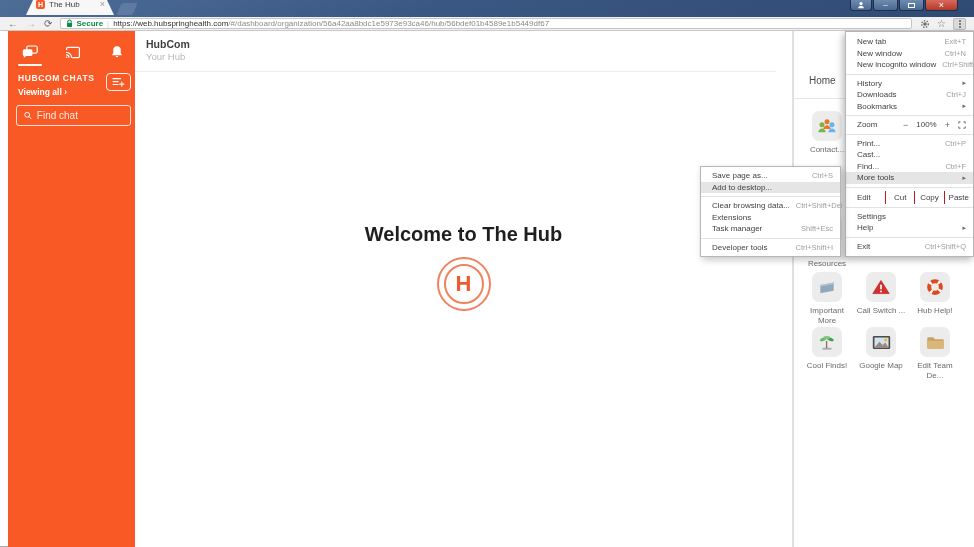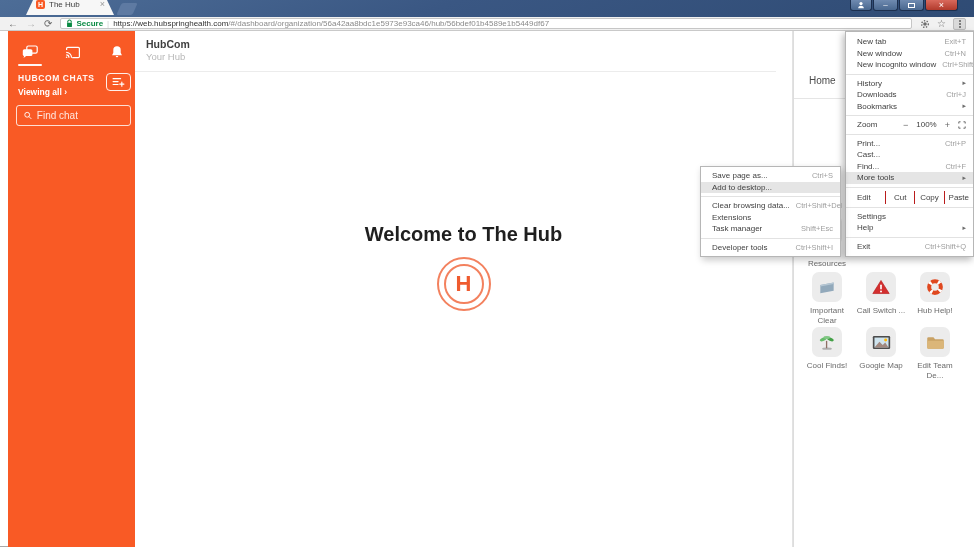--- a/index.html
+++ b/index.html
@@ -225,20 +225,33 @@
       <div class="hub-logo-inner">
         <span class="hub-logo-letter">H</span>
       </div>
     </div>
   </div>
 
   <div class="right-panel">
     <div class="rp-title">Home</div>
     <div class="rp-rule"></div>
 
+    <div class="tile-cell c0 r0">
+      <div class="tile">
+        <svg width="20" height="16" viewBox="0 0 24 19">
+          <circle cx="12" cy="4.5" r="3" fill="#e8772e"></circle>
+            <path d="M7.5 13c.5-3 2.4-4.5 4.5-4.5S16 10 16.5 13z" fill="#e8772e"></path>
+          <circle cx="6" cy="8" r="3" fill="#7cb342"></circle>
+            <path d="M1.5 17c.5-3 2.4-4.5 4.5-4.5S10 14 10.5 17z" fill="#7cb342"></path>
+          <circle cx="18" cy="8" r="3" fill="#64b5f6"></circle>
+            <path d="M13.5 17c.5-3 2.4-4.5 4.5-4.5S22 14 22.5 17z" fill="#64b5f6"></path>
+        </svg>
+      </div>
+      <div class="tile-label">Contact...</div>
+    </div>
 
     <div class="tile-cell c0 r2">
       <div class="tile"></div>
       <div class="tile-label">Admin Resources</div>
     </div>
     <div class="tile-cell c1 r2">
       <div class="tile"></div>
       <div class="tile-label">FOOD!</div>
     </div>
     <div class="tile-cell c2 r2">
@@ -246,21 +259,21 @@
       <div class="tile-label">Demo stuff</div>
     </div>
 
     <div class="tile-cell c0 r3">
       <div class="tile">
         <svg width="20" height="16" viewBox="0 0 24 19">
           <polygon points="4,7 20,4 20,14 4,17" fill="#92a9bb"></polygon>
           <polygon points="4,7 20,4 20,6 4,9" fill="#b6c7d4"></polygon>
         </svg>
       </div>
-      <div class="tile-label">Important Clear</div>
+      <div class="tile-label">Important More</div>
     </div>
     <div class="tile-cell c1 r3">
       <div class="tile">
         <svg width="18" height="16" viewBox="0 0 22 19">
           <path d="M11 1.5L21 17.5H1z" fill="#d32f2f" stroke="#b71c1c" stroke-width=".8" stroke-linejoin="round"></path>
           <rect x="10" y="6.5" width="2" height="6" rx="1" fill="#fff"></rect>
           <circle cx="11" cy="15" r="1.2" fill="#fff"></circle>
         </svg>
       </div>
       <div class="tile-label">Call Switch ...</div>

